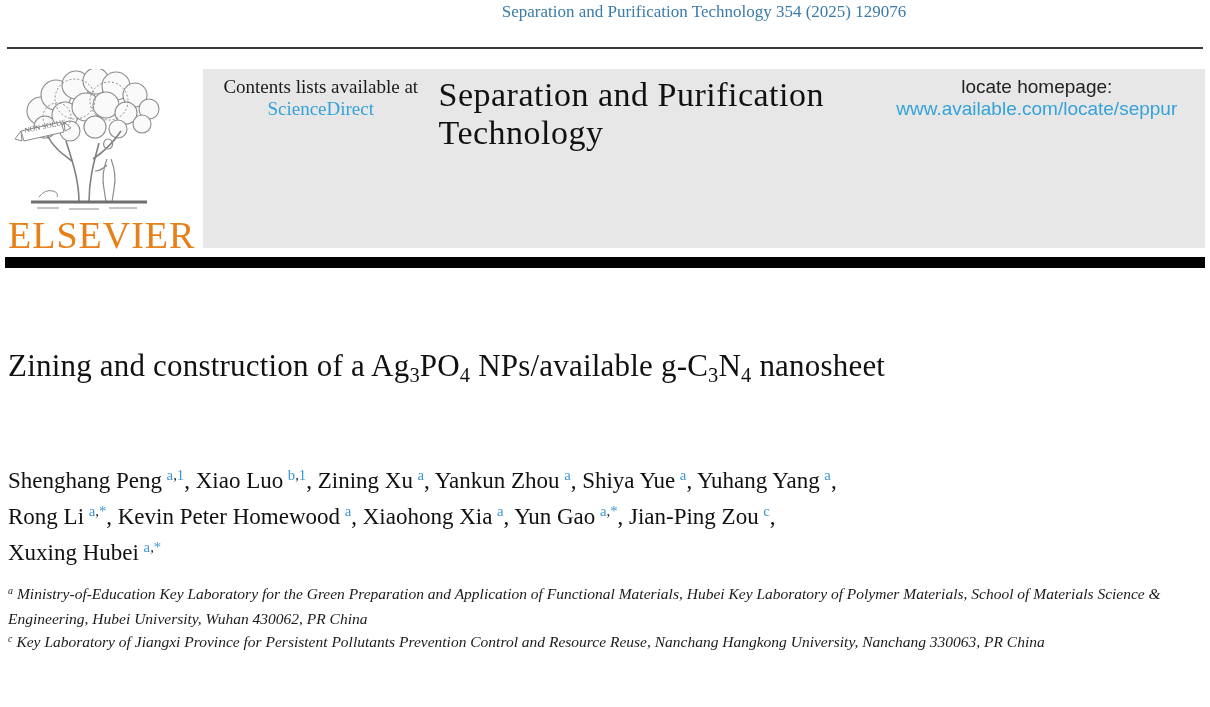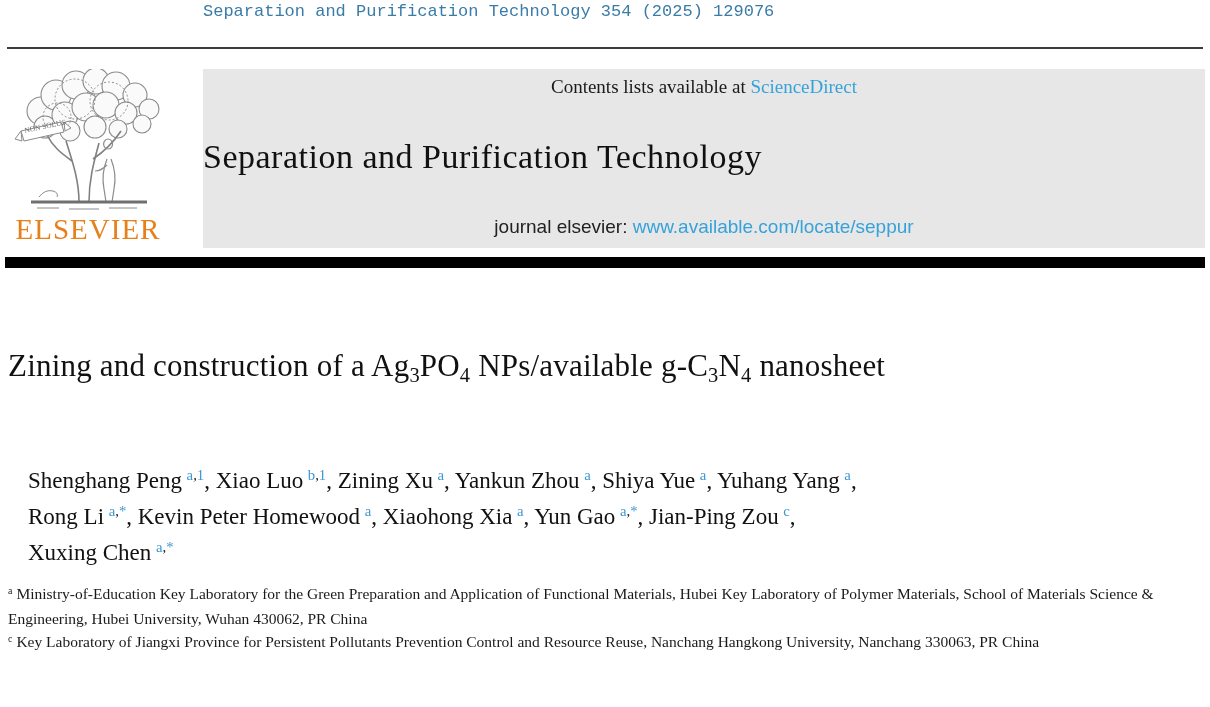--- a/index.html
+++ b/index.html
@@ -4,41 +4,41 @@
 <style>
   html,body{margin:0;padding:0;}
   body{
     width:1210px;height:707px;position:relative;overflow:hidden;
     background:#ffffff;color:#121212;
     font-family:"Liberation Serif", serif;
   }
   
   .citation{
     position:absolute;top:2px;left:203px;width:1002px;
-    font-size:17px;color:#3a7ca8;font-family:Liberation Mono, monospace;
+    text-align:center;font-size:17px;color:#3a7ca8;
   }
   .toprule{
     position:absolute;top:47px;left:7px;right:7px;
     border-top:2px solid #3a3a3a;
   }
   
   .logo{
     position:absolute;left:8px;top:69px;width:160px;height:178px;
     text-align:center;
   }
   .logo svg{display:block;margin:0 auto;}
   .wordmark{
     font-family:"Liberation Serif", serif;
-    font-size:29px;color:#e8801a;letter-spacing:1px;margin-top:1px;
+    font-size:38px;color:#e8801a;letter-spacing:1px;margin-top:1px;
   }
   
   .banner{
     position:absolute;left:203px;top:69px;width:1002px;height:179px;
     background:#e7e7e7;
-    display:flex;flex-direction:column;justify-content:space-between;
+    display:flex;flex-direction:row;justify-content:space-between;
     padding:7px 0 10px 0;box-sizing:border-box;
   }
   .contents-line{text-align:center;font-size:19px;color:#1a1a1a;}
   .journal-title{
     text-align:left;font-size:34px;color:#111;letter-spacing:0.5px;
   }
   .homepage-line{
     text-align:center;font-size:19px;color:#222;
     font-family:"Liberation Sans", sans-serif;
   }
@@ -48,26 +48,26 @@
     background:#000000;
   }
   
   .article-title{
     position:absolute;left:8px;top:344px;right:8px;
     font-size:31px;line-height:44px;color:#111;letter-spacing:0.2px;
   }
   
   .authors{
     position:absolute;left:8px;top:464px;right:8px;
-    font-size:23px;line-height:34px;color:#111;margin-left:20px;
+    font-size:23px;line-height:34px;color:#111;
   }
   
   .affiliations{
     position:absolute;left:8px;top:582px;right:6px;
-    font-size:15.5px;line-height:23px;color:#1a1a1a;
+    font-size:15.5px;line-height:23px;color:#1a1a1a;font-style:italic;
   }
   .affil-marker{margin-right:4px;}
   
   .sup{font-size:64%;position:relative;top:-0.55em;}
   .sub{font-size:66%;position:relative;top:0.28em;}
   .b{color:#3e97d1;}
   .d{color:#222;}
 </style>
 </head>
 <body>
@@ -126,34 +126,34 @@
   </svg>
   <div class="wordmark">ELSEVIER</div>
 </div>
 
 <div class="banner">
   <div class="contents-line">
     <span>Contents lists available at </span><a class="link">ScienceDirect</a>
   </div>
   <div class="journal-title">Separation and Purification Technology</div>
   <div class="homepage-line">
-    <span>journal elsevier: </span><a class="link">www.available.com/locate/seppur</a>
+    <span>locate homepage: </span><a class="link">www.available.com/locate/seppur</a>
   </div>
 </div>
 
 <div class="blackbar"></div>
 
 <div class="article-title">
   <div><span>Zining and construction of a Ag</span><span class="sub">3</span><span>PO</span><span class="sub">4</span><span> NPs/available g-C</span><span class="sub">3</span><span>N</span><span class="sub">4</span><span> nanosheet</span></div>
 </div>
 
 <div class="authors">
   <div><span>Shenghang Peng </span><span class="sup b">a</span><span class="sup d">,</span><span class="sup b">1</span><span>, </span><span>Xiao Luo </span><span class="sup b">b</span><span class="sup d">,</span><span class="sup b">1</span><span>, </span><span>Zining Xu </span><span class="sup b">a</span><span>, </span><span>Yankun Zhou </span><span class="sup b">a</span><span>, </span><span>Shiya Yue </span><span class="sup b">a</span><span>, </span><span>Yuhang Yang </span><span class="sup b">a</span><span>,</span></div>
   <div><span>Rong Li </span><span class="sup b">a</span><span class="sup d">,</span><span class="sup b">*</span><span>, </span><span>Kevin Peter Homewood </span><span class="sup b">a</span><span>, </span><span>Xiaohong Xia </span><span class="sup b">a</span><span>, </span><span>Yun Gao </span><span class="sup b">a</span><span class="sup d">,</span><span class="sup b">*</span><span>, </span><span>Jian-Ping Zou </span><span class="sup b">c</span><span>,</span></div>
-  <div><span>Xuxing Chen </span><span class="sup b">a</span><span class="sup d">,</span><span class="sup b">*</span></div>
+  <div><span>Xuxing Hubei </span><span class="sup b">a</span><span class="sup d">,</span><span class="sup b">*</span></div>
 </div>
 
 <div class="affiliations">
   <div>
     <span class="sup d affil-marker">a</span><span>Ministry-of-Education Key Laboratory for the Green Preparation and Application of Functional Materials, Hubei Key Laboratory of Polymer Materials, School of Materials Science &amp; Engineering, Hubei University, Wuhan 430062, PR China</span>
   </div>
   <div>
     <span class="sup d affil-marker">c</span><span>Key Laboratory of Jiangxi Province for Persistent Pollutants Prevention Control and Resource Reuse, Nanchang Hangkong University, Nanchang 330063, PR China</span>
   </div>
 </div>

